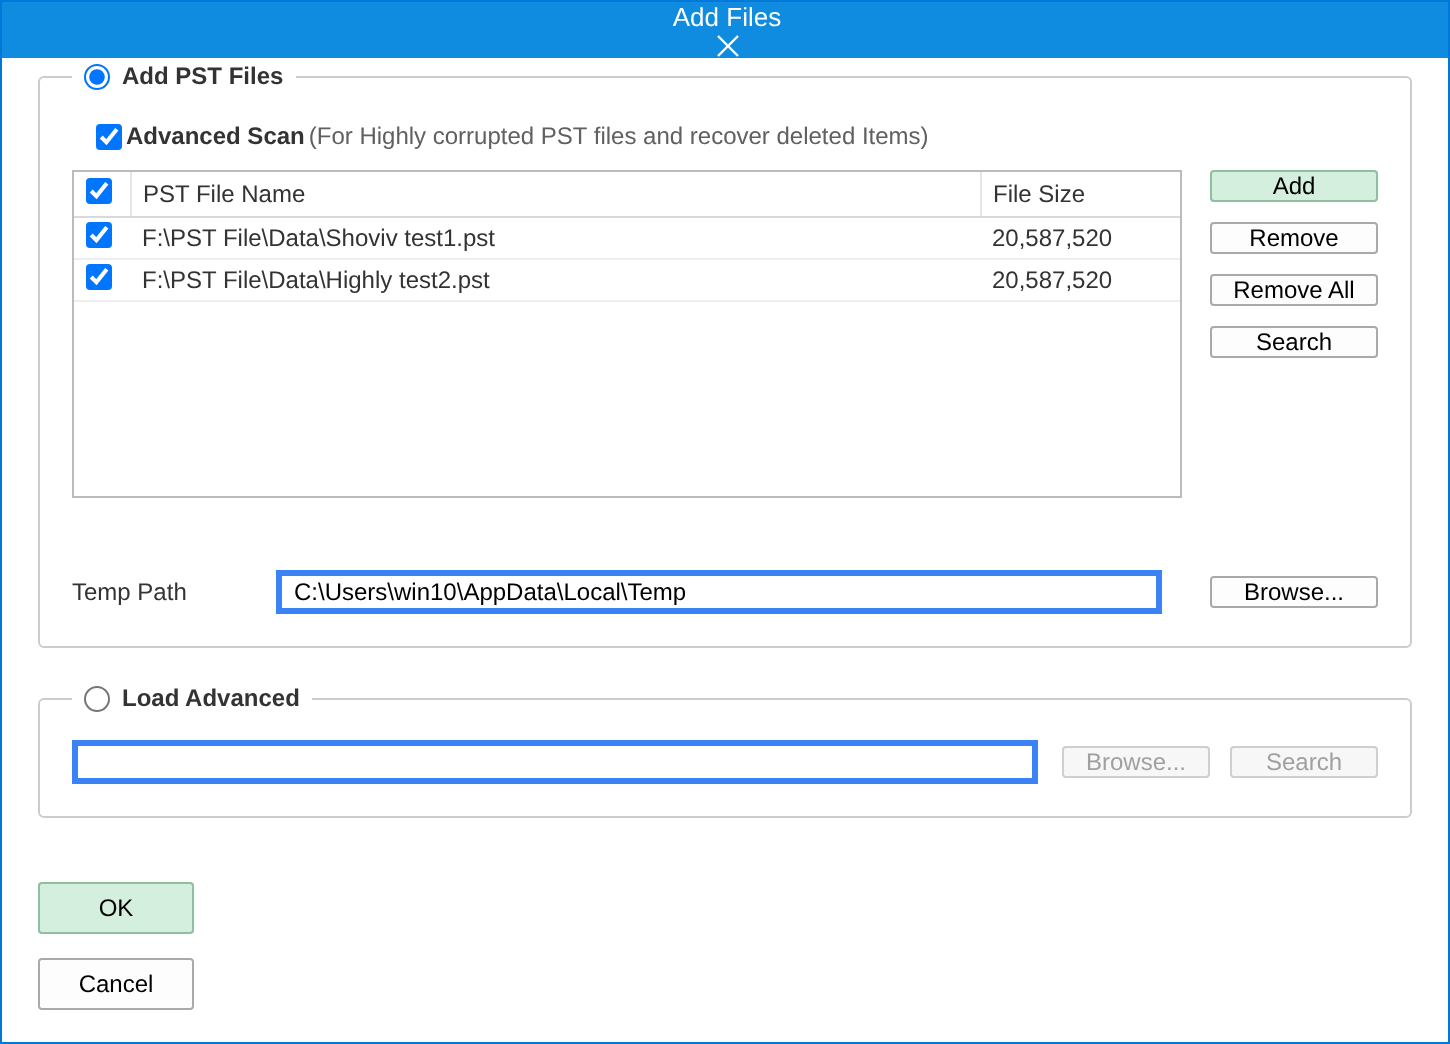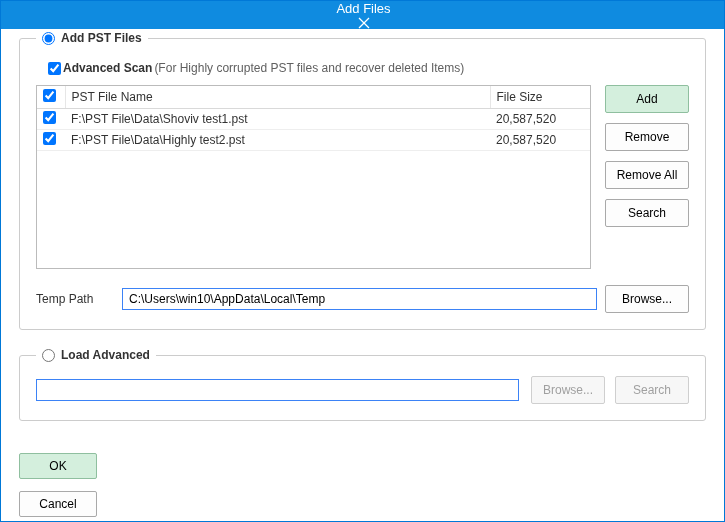--- a/index.html
+++ b/index.html
@@ -13,40 +13,40 @@
 
   fieldset.group { border:1px solid #ccc; border-radius:3px; margin:0 0 18px 0; padding:14px 16px 16px 16px; position:relative; }
   fieldset.group legend { padding:0 6px; font-size:12px; color:#333; display:flex; align-items:center; gap:6px; }
   legend input[type=radio] { margin:0; }
 
   .scan-row { display:flex; align-items:center; gap:2px; margin:2px 0 10px 12px; }
   .scan-row label { font-weight:600; }
   .scan-hint { color:#606060; }
 
   .body-row { display:flex; gap:14px; }
-  .table-wrap { flex:1; border:1px solid #bbb; height:184px; background:#fff; overflow:hidden; }
+  .table-wrap { flex:1; border:1px solid #bbb; height:164px; background:#fff; overflow:hidden; }
   table.file-table { width:100%; border-collapse:collapse; table-layout:fixed; }
   table.file-table th { text-align:left; font-weight:400; font-size:12px; padding:3px 6px; background:#fff; border-bottom:1px solid #d9d9d9; border-right:1px solid #e6e6e6; }
   table.file-table th:last-child { border-right:none; }
   .col-check { width:28px; }
   .col-name { }
   .col-size { width:100px; }
   table.file-table td { padding:2px 6px; font-size:12px; border-bottom:1px solid #eee; }
   table.file-table td.size { text-align:left; }
   table.file-table tr.file-row td { background:#fff; }
   input[type=checkbox] { margin:0; }
 
   .side-buttons { width:84px; display:flex; flex-direction:column; gap:10px; }
-  .btn { height:28px; border:1px solid #a9a9a9; background:#fdfdfd; font-size:12px; cursor:pointer; border-radius:2px; padding:0 4px; }
+  .btn { height:16px; border:1px solid #a9a9a9; background:#fdfdfd; font-size:12px; cursor:pointer; border-radius:2px; padding:0 4px; }
   .btn.primary { background:#d4efdd; border-color:#8fbf9f; }
   .btn.disabled { color:#a0a0a0; border-color:#cfcfcf; background:#f7f7f7; cursor:default; }
 
-  .temp-row { display:flex; align-items:center; gap:8px; margin-top:16px; }
+  .temp-row { display:flex; align-items:center; gap:24px; margin-top:36px; }
   .temp-label { width:78px; }
-  .text-input { flex:1; height:22px; border:1px solid #3b82f6; padding:2px 6px; font-size:12px; background:#fff; }
+  .text-input { flex:1; height:22px; border:3px solid #3b82f6; padding:2px 6px; font-size:12px; background:#fff; }
   .browse-btn { width:84px; }
 
   .snapshot-row { display:flex; gap:12px; align-items:center; }
   .snapshot-input { flex:1; }
   .snapshot-btns { display:flex; gap:10px; }
   .snapshot-btns .btn { width:74px; }
 
   .footer { display:flex; justify-content:flex-start; gap:12px; padding:0 18px;flex-direction:column; }
   .footer .btn { width:78px; height:26px; }
 </style>

